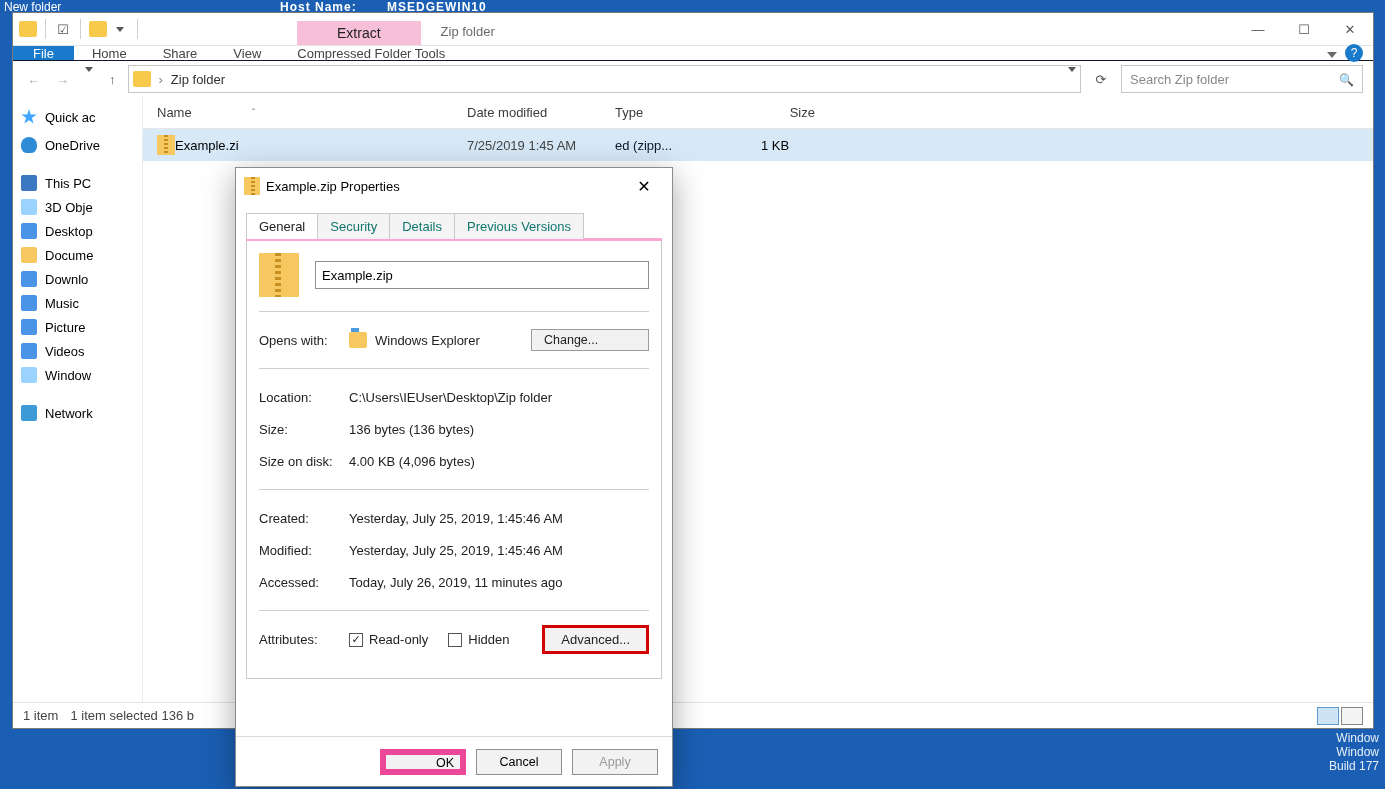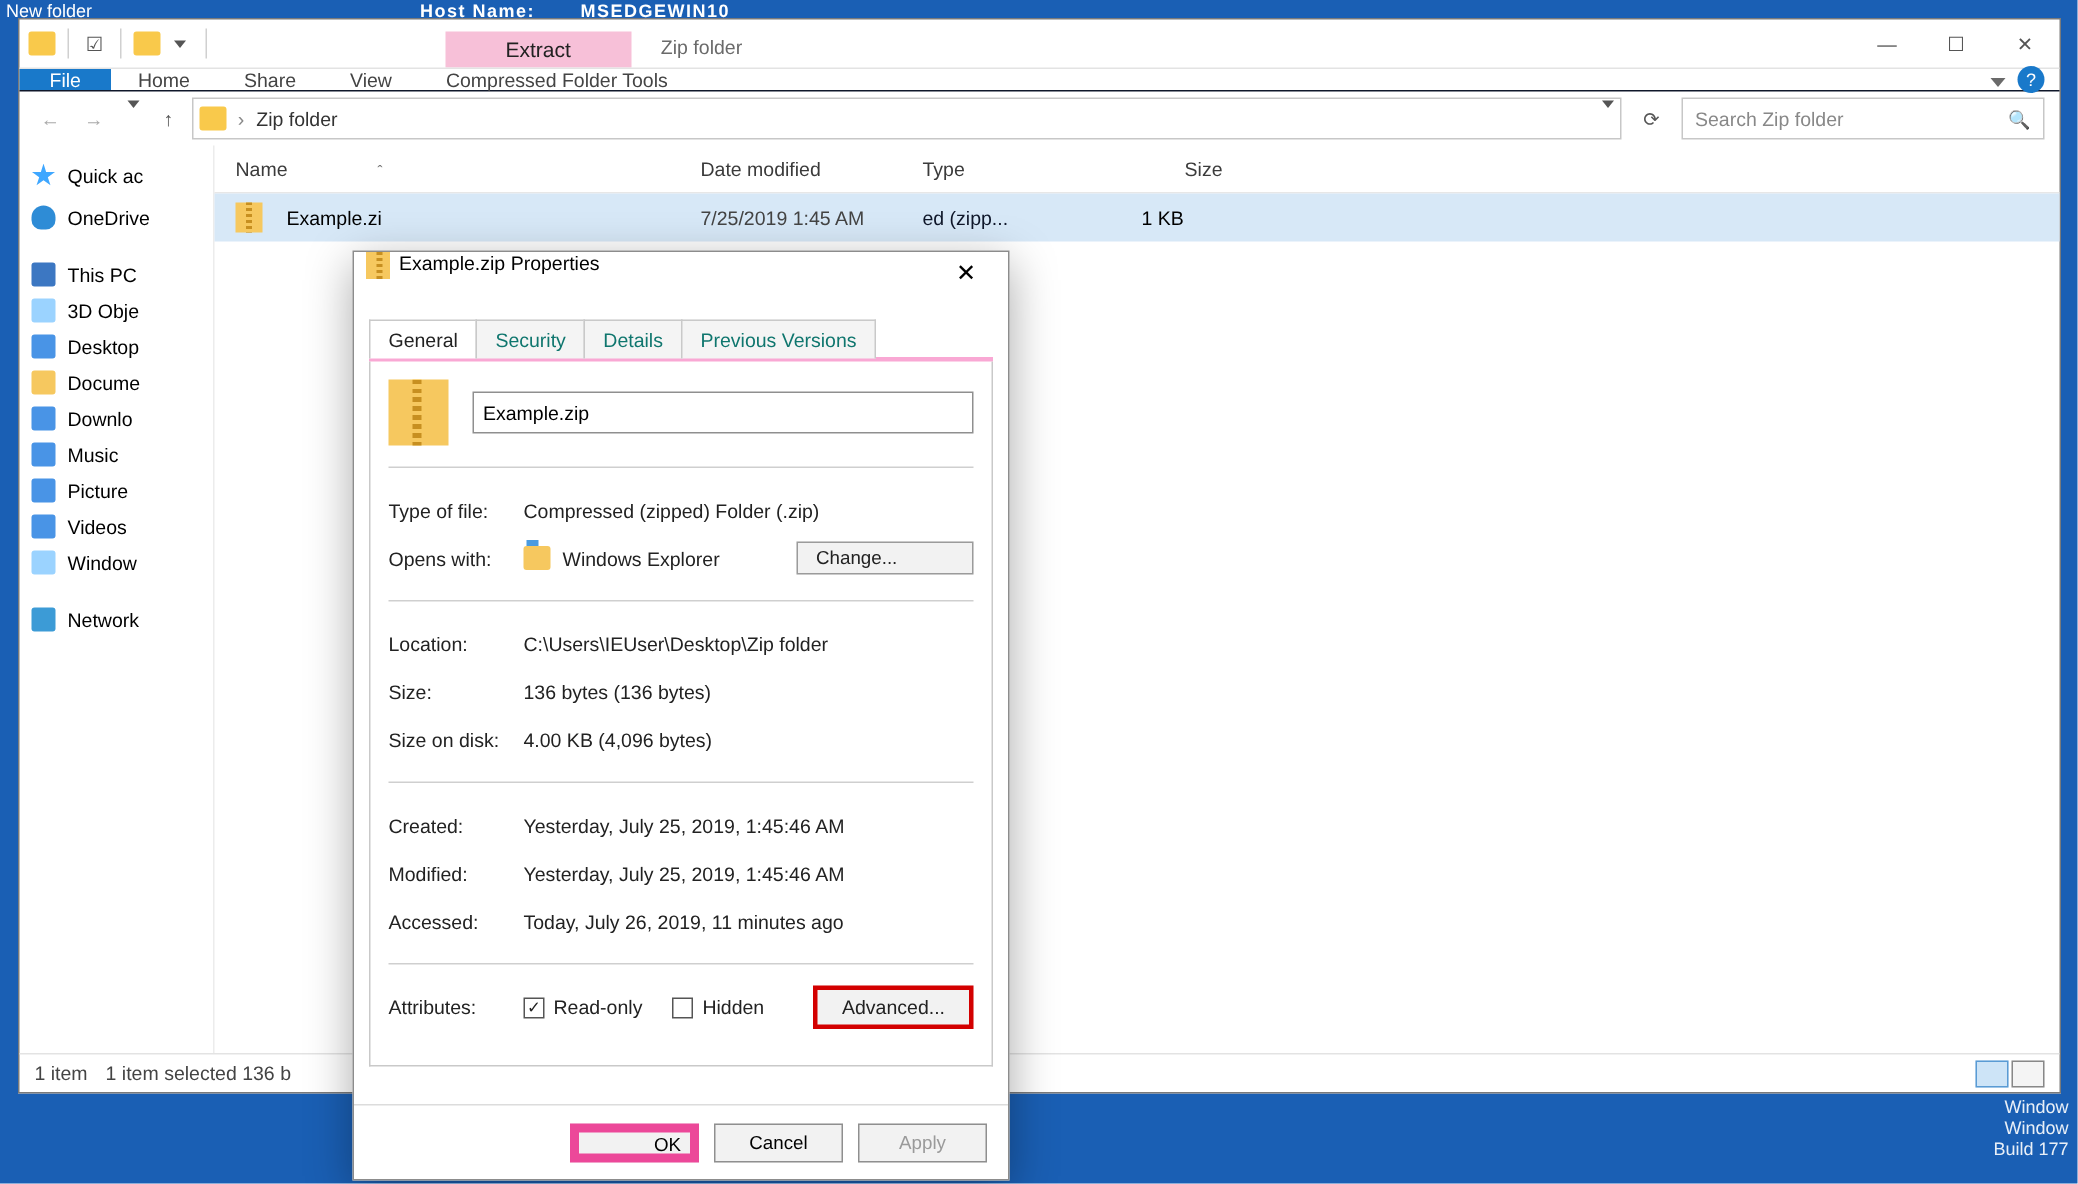--- a/index.html
+++ b/index.html
@@ -64,35 +64,35 @@
   .cols { display: flex; border-bottom: 1px solid #e7e7e7; color: #3b3b3b; }
   .col { padding: 8px 14px; }
   .sort-ind { font-size: 10px; color: #777; margin-left: 60px; }
   .c-name { width: 310px; }
   .c-date { width: 148px; }
   .c-type { width: 146px; }
   .c-size { width: 88px; text-align: right; padding-right: 20px; }
 
   .row { display: flex; align-items: center; background: #d7e8f7; height: 32px; }
   .cell { padding: 6px 14px; }
-  .cell.name { width: 310px; display: flex; align-items: center; gap: 16px; }
+  .cell.name { width: 310px; display: flex; align-items: center; gap: 0; }
   .cell.date { width: 148px; color: #444; }
   .cell.type { width: 146px; color: #0f172a; }
   .cell.size { width: 88px; text-align: left; padding-right: 20px; }
   .zip-ico { width: 18px; height: 20px; background: #f6c85f; position: relative; }
   .zip-ico::after { content: ""; position: absolute; left: 7px; top: 0; bottom: 0; width: 4px; background: repeating-linear-gradient(#c78f20 0 2px,#f6c85f 2px 4px); }
 
   .status { height: 26px; border-top: 1px solid #e3e3e3; display: flex; align-items: center; padding: 0 10px; gap: 12px; color: #444; }
   .status .view-btns { margin-left: auto; display: flex; gap: 2px; }
   .vbtn { width: 22px; height: 18px; border: 1px solid #888; background: #f4f4f4; }
   .vbtn.active { background: #cde4f7; border-color: #5a9bd4; }
 
   
   .dialog { position: absolute; left: 235px; top: 167px; width: 438px; height: 620px; background: #fff; border: 1px solid #8c8c8c; display: flex; flex-direction: column; box-shadow: 0 8px 30px rgba(0,0,0,.35); }
-  .dlg-title { height: 36px; display: flex; padding: 0 8px; }
+  .dlg-title { height: 36px; display: flex; align-items: center; padding: 0 8px; }
   .dlg-title .t { font-size: 13px; margin-left: 6px; }
   .dlg-close { margin-left: auto; width: 40px; height: 28px; display: flex; align-items: center; justify-content: center; font-size: 16px; }
 
   .dlg-body { flex: 1; padding: 8px 10px 0 10px; }
   .tabset { display: flex; border-bottom: 3px solid #f9a8d4; }
   .dlg-tab { padding: 5px 12px; border: 1px solid #c9c9c9; border-bottom: none; background: #fff; margin-right: -1px; position: relative; top: 1px; color: #222; }
   .dlg-tab:not(.active) { background: #f4f4f4; color: #0f766e; }
   .dlg-tab.active { background: #fff; }
   .panel { border: 1px solid #c9c9c9; border-top: none; padding: 12px 12px 20px 12px; }
   .hdr-row { display: flex; align-items: center; gap: 16px; }
@@ -279,24 +279,20 @@
       <div class="dlg-tab">Previous Versions</div>
     </div>
 
     <div class="panel">
       <div class="hdr-row">
         <span class="big-zip"></span>
         <div class="fname">Example.zip</div>
       </div>
       <hr class="sep-line">
       <div class="krow">
-          <span class="k">Type of file:</span>
-          <span class="v">Compressed (zipped) Folder (.zip)</span>
-        </div>
-      <div class="krow">
           <span class="k">Opens with:</span>
         <span class="v opener">
           <span class="opener-ico"></span>
           <span>Windows Explorer</span>
           <span class="btn change">Change...</span>
         </span>
       </div>
       <hr class="sep-line">
       <div class="krow">
           <span class="k">Location:</span>

